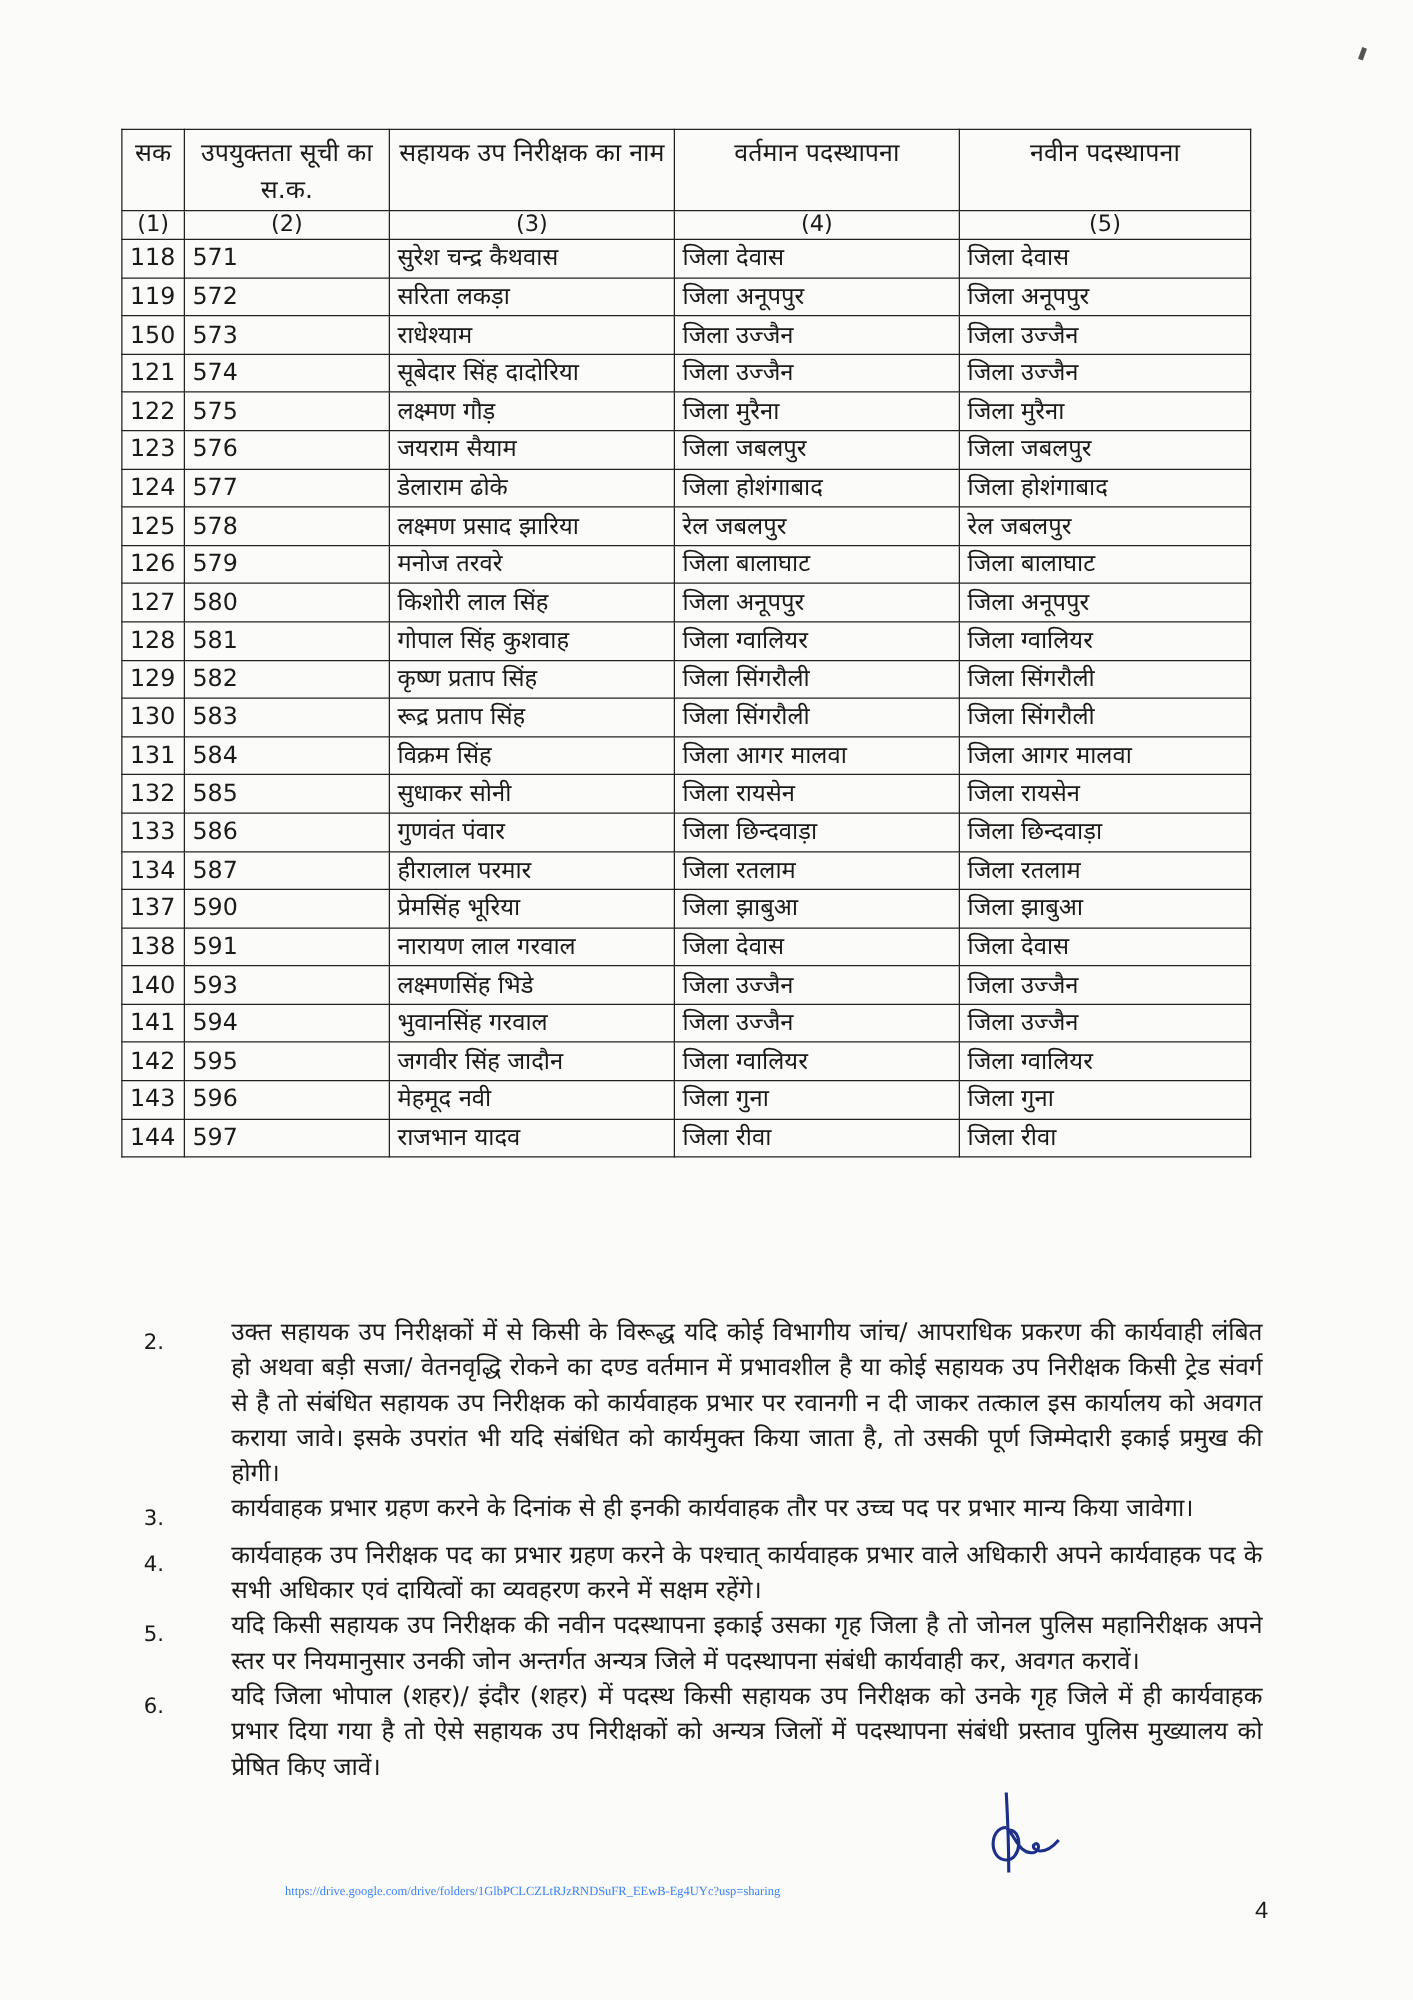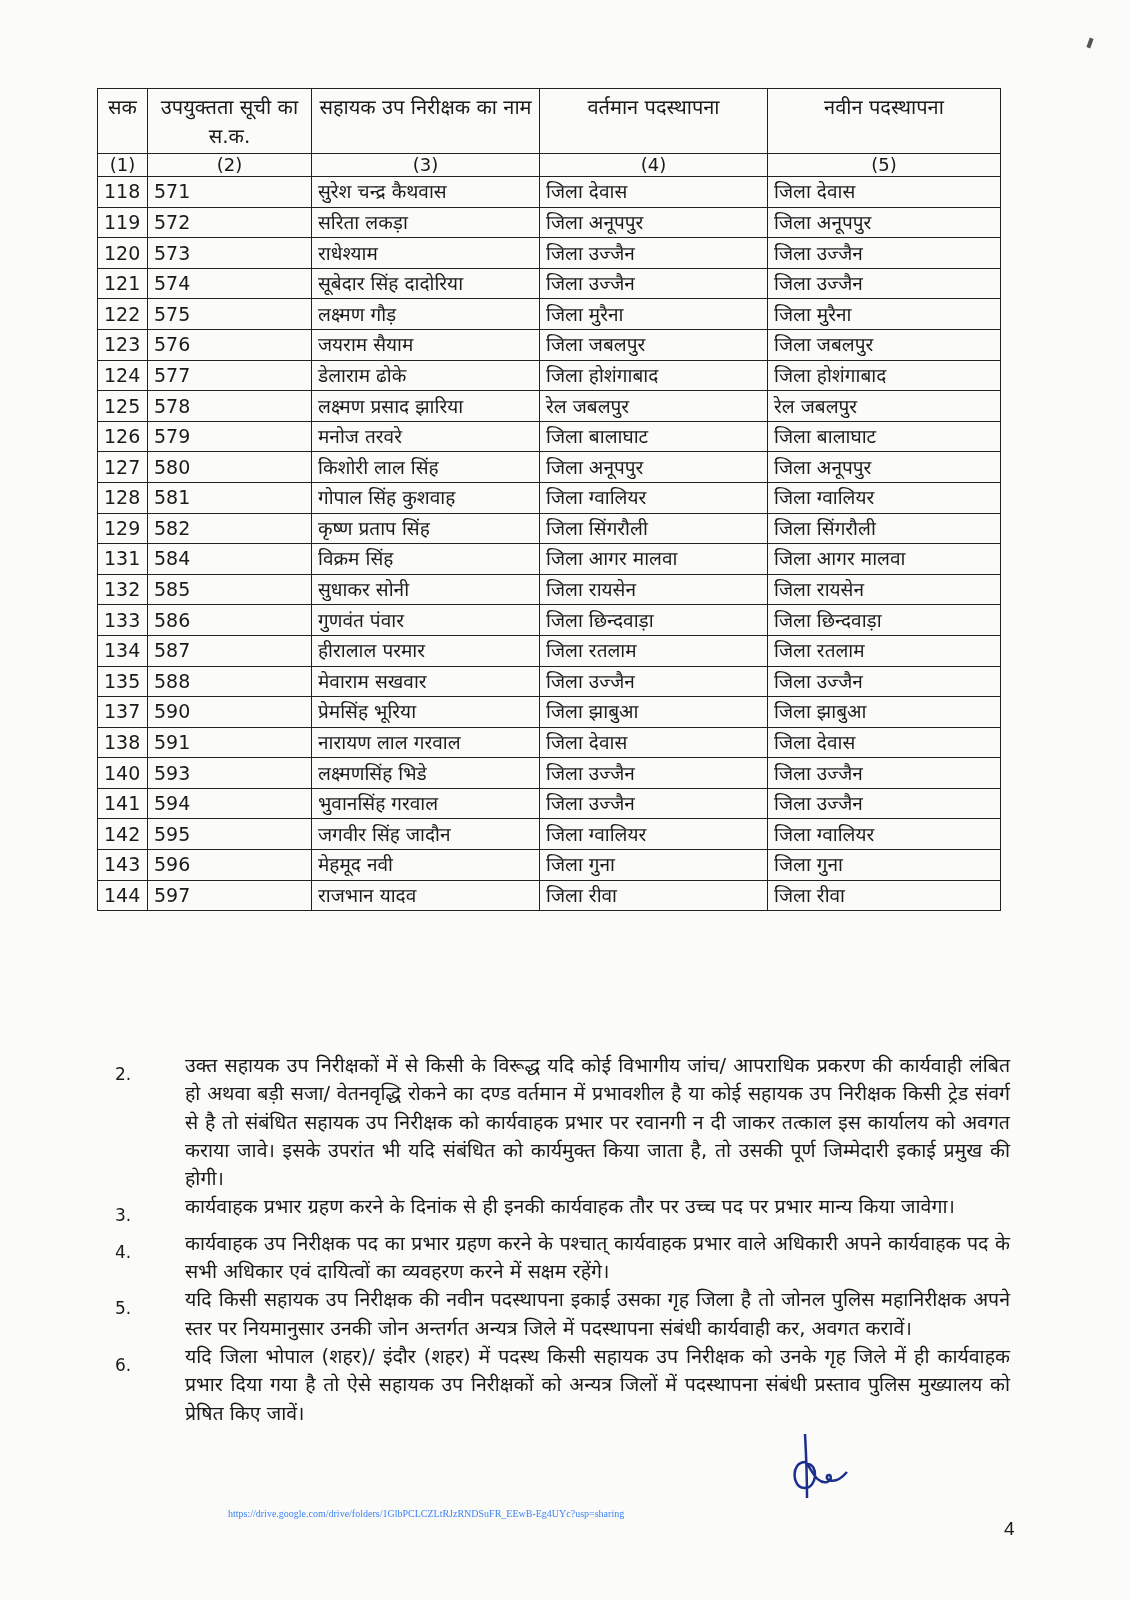--- a/index.html
+++ b/index.html
@@ -2,21 +2,21 @@
 <html><head>
 <meta charset="utf-8">
 <style>
   html, body { margin: 0; padding: 0; }
   body {
     width: 1130px; height: 1600px; background: #fbfbf9; position: relative; overflow: hidden;
     font-family: "DejaVu Sans", "Liberation Sans", sans-serif; color: #1a1a1a;
   }
   .page { position: absolute; left: 0; top: 0; width: 1130px; height: 1600px; }
   table.list {
-    position: absolute; left: 97px; top: 88px; width: 903px;
+    position: absolute; left: 97px; top: 103px; width: 903px;
     border-collapse: collapse; table-layout: fixed;
     font-size: 19px; line-height: 1.1;
   }
   table.list td, table.list th {
     border: 1.6px solid #222; padding: 0 6px; height: 29.6px; vertical-align: middle;
     font-weight: normal; white-space: nowrap; overflow: hidden;
   }
   table.list th { font-size: 20px; text-align: center; vertical-align: top; padding-top: 4px; height: 60px; white-space: normal; line-height: 1.45; }
   table.list tr.colnum td { text-align: center; height: 22px; font-size: 18px; }
   col.c1 { width: 50px; } col.c2 { width: 164px; } col.c3 { width: 228px; } col.c4 { width: 228px; } col.c5 { width: 233px; }
@@ -70,21 +70,21 @@
           <td class="txt">जिला देवास</td>
         </tr>
         <tr>
           <td class="num">119</td>
           <td class="num">572</td>
           <td class="txt">सरिता लकड़ा</td>
           <td class="txt">जिला अनूपपुर</td>
           <td class="txt">जिला अनूपपुर</td>
         </tr>
         <tr>
-          <td class="num">120</td>
+          <td class="num">150</td>
           <td class="num">573</td>
           <td class="txt">राधेश्याम</td>
           <td class="txt">जिला उज्जैन</td>
           <td class="txt">जिला उज्जैन</td>
         </tr>
         <tr>
           <td class="num">121</td>
           <td class="num">574</td>
           <td class="txt">सूबेदार सिंह दादोरिया</td>
           <td class="txt">जिला उज्जैन</td>
@@ -140,20 +140,27 @@
           <td class="txt">जिला ग्वालियर</td>
         </tr>
         <tr>
           <td class="num">129</td>
           <td class="num">582</td>
           <td class="txt">कृष्ण प्रताप सिंह</td>
           <td class="txt">जिला सिंगरौली</td>
           <td class="txt">जिला सिंगरौली</td>
         </tr>
         <tr>
+          <td class="num">130</td>
+          <td class="num">583</td>
+          <td class="txt">रूद्र प्रताप सिंह</td>
+          <td class="txt">जिला सिंगरौली</td>
+          <td class="txt">जिला सिंगरौली</td>
+        </tr>
+        <tr>
           <td class="num">131</td>
           <td class="num">584</td>
           <td class="txt">विक्रम सिंह</td>
           <td class="txt">जिला आगर मालवा</td>
           <td class="txt">जिला आगर मालवा</td>
         </tr>
         <tr>
           <td class="num">132</td>
           <td class="num">585</td>
           <td class="txt">सुधाकर सोनी</td>
@@ -168,27 +175,20 @@
           <td class="txt">जिला छिन्दवाड़ा</td>
         </tr>
         <tr>
           <td class="num">134</td>
           <td class="num">587</td>
           <td class="txt">हीरालाल परमार</td>
           <td class="txt">जिला रतलाम</td>
           <td class="txt">जिला रतलाम</td>
         </tr>
         <tr>
-          <td class="num">135</td>
-          <td class="num">588</td>
-          <td class="txt">मेवाराम सखवार</td>
-          <td class="txt">जिला उज्जैन</td>
-          <td class="txt">जिला उज्जैन</td>
-        </tr>
-        <tr>
           <td class="num">137</td>
           <td class="num">590</td>
           <td class="txt">प्रेमसिंह भूरिया</td>
           <td class="txt">जिला झाबुआ</td>
           <td class="txt">जिला झाबुआ</td>
         </tr>
         <tr>
           <td class="num">138</td>
           <td class="num">591</td>
           <td class="txt">नारायण लाल गरवाल</td>

